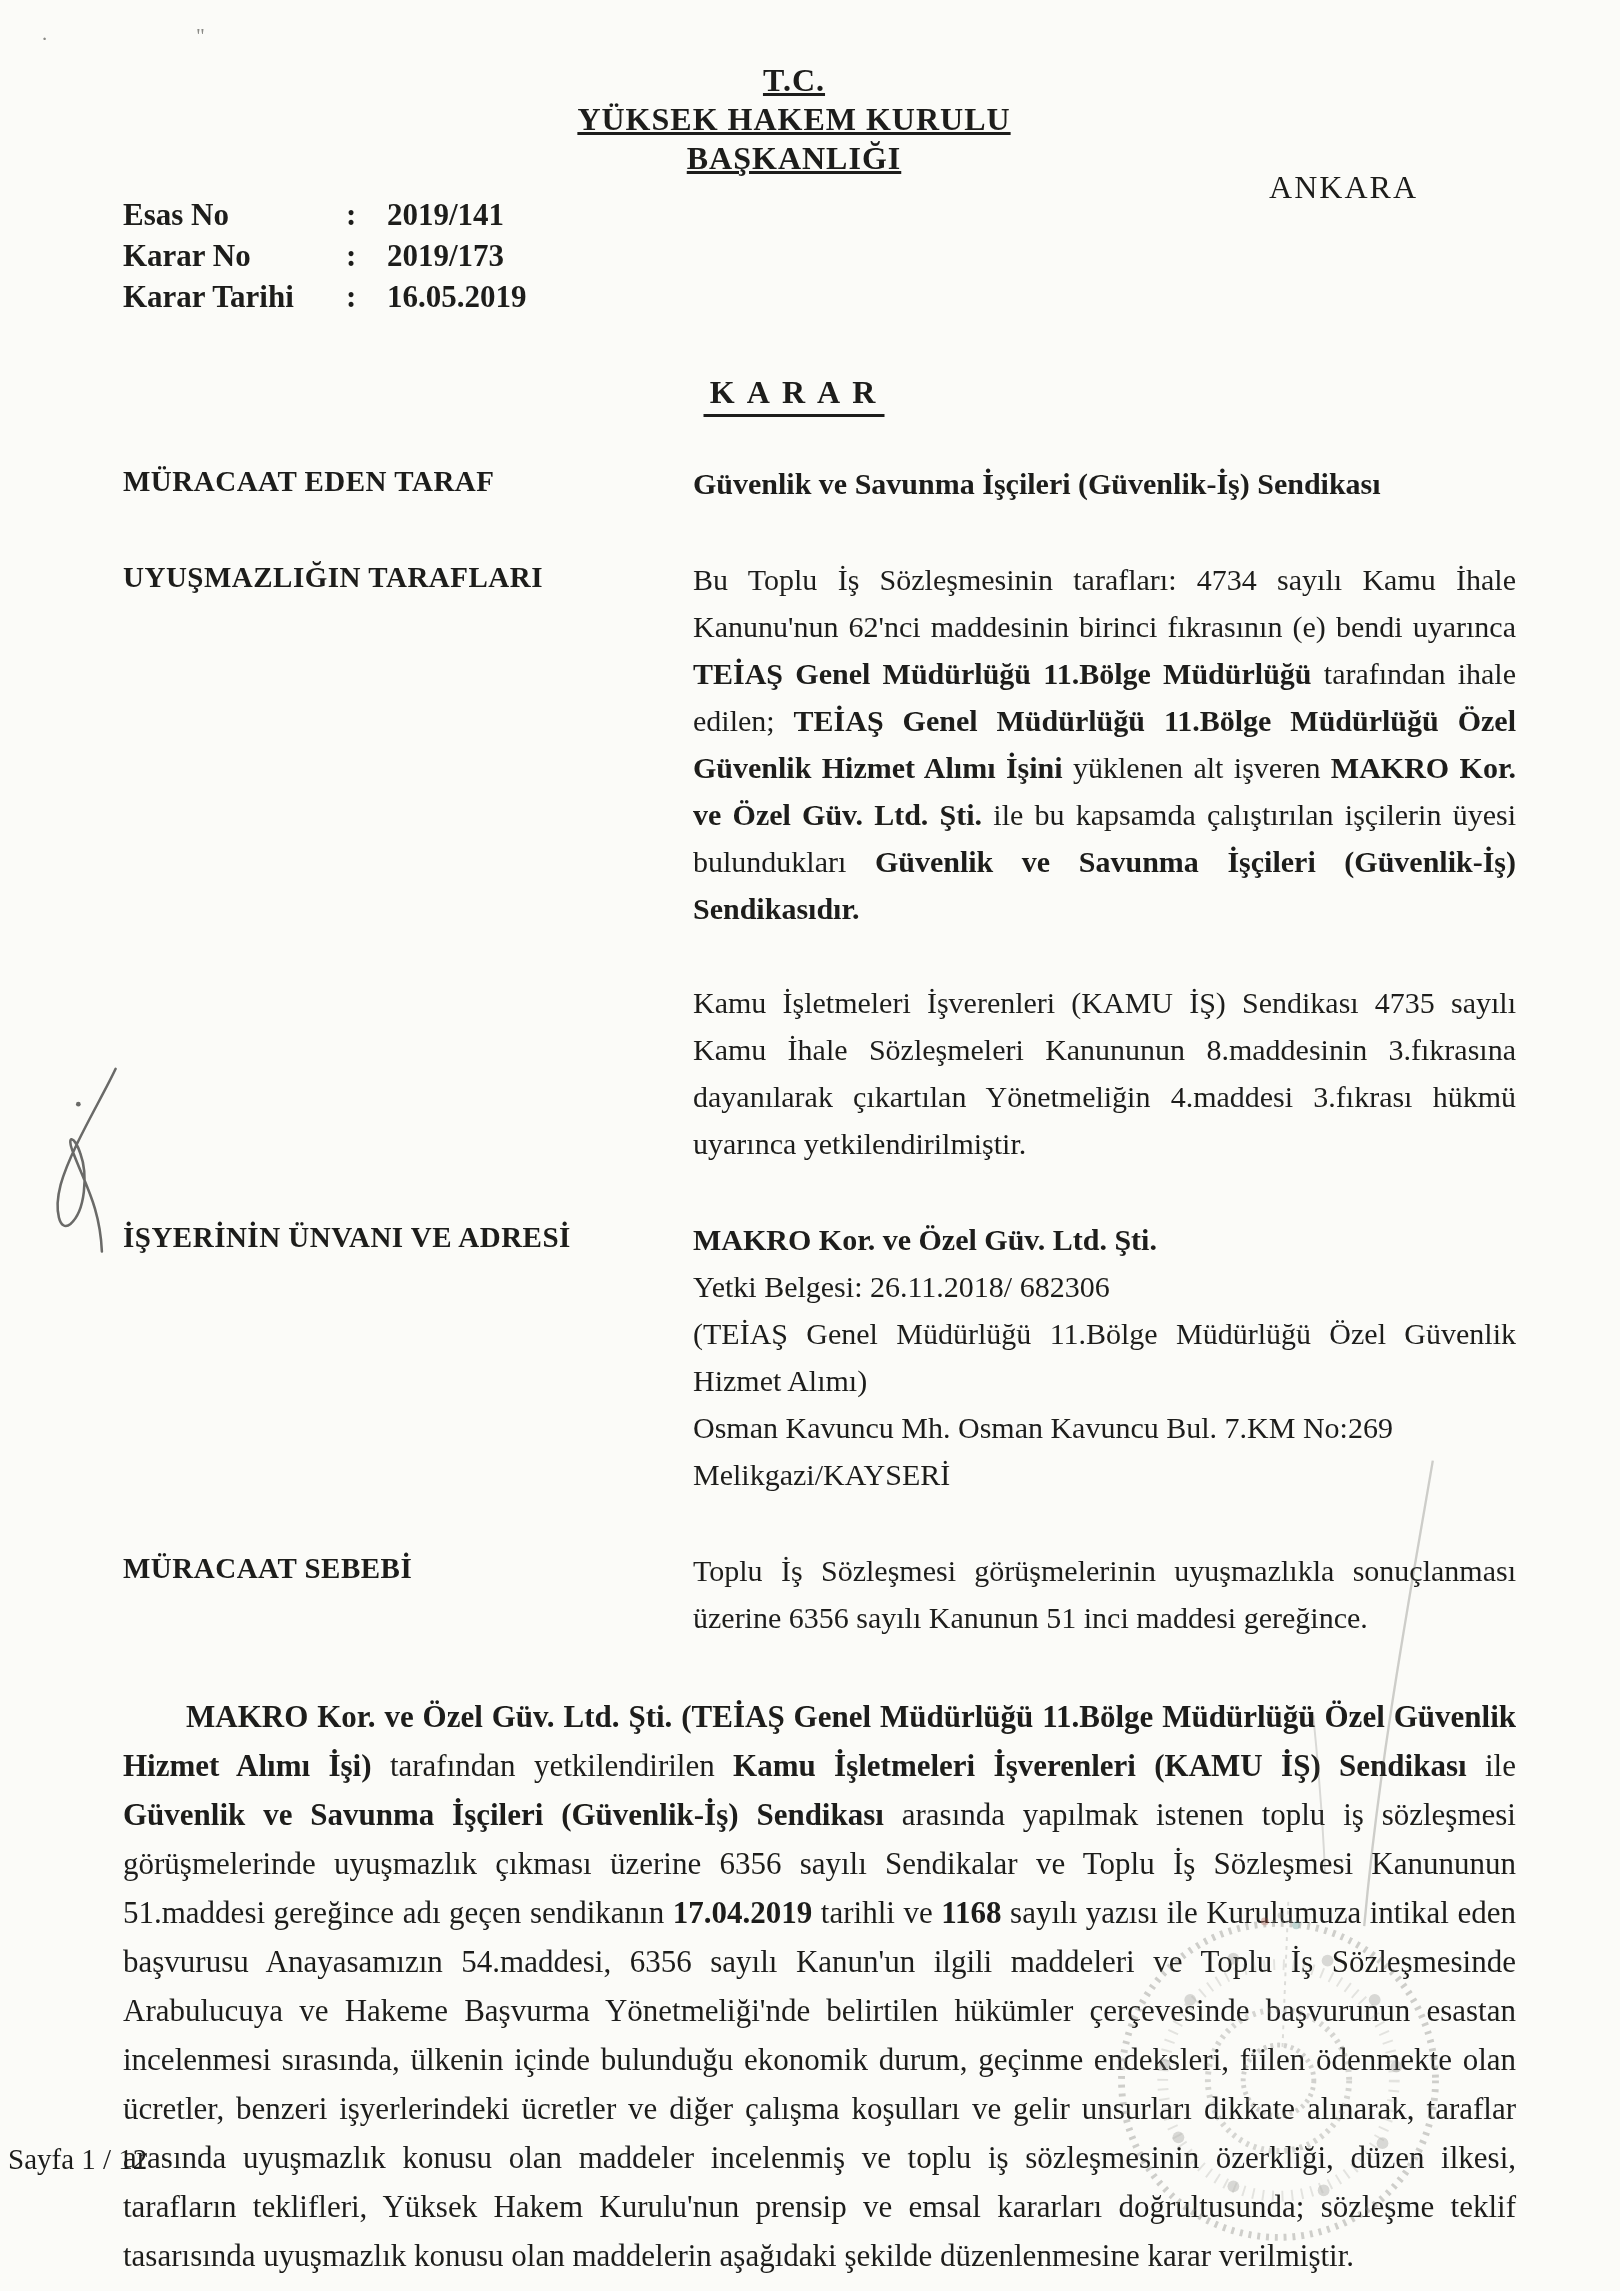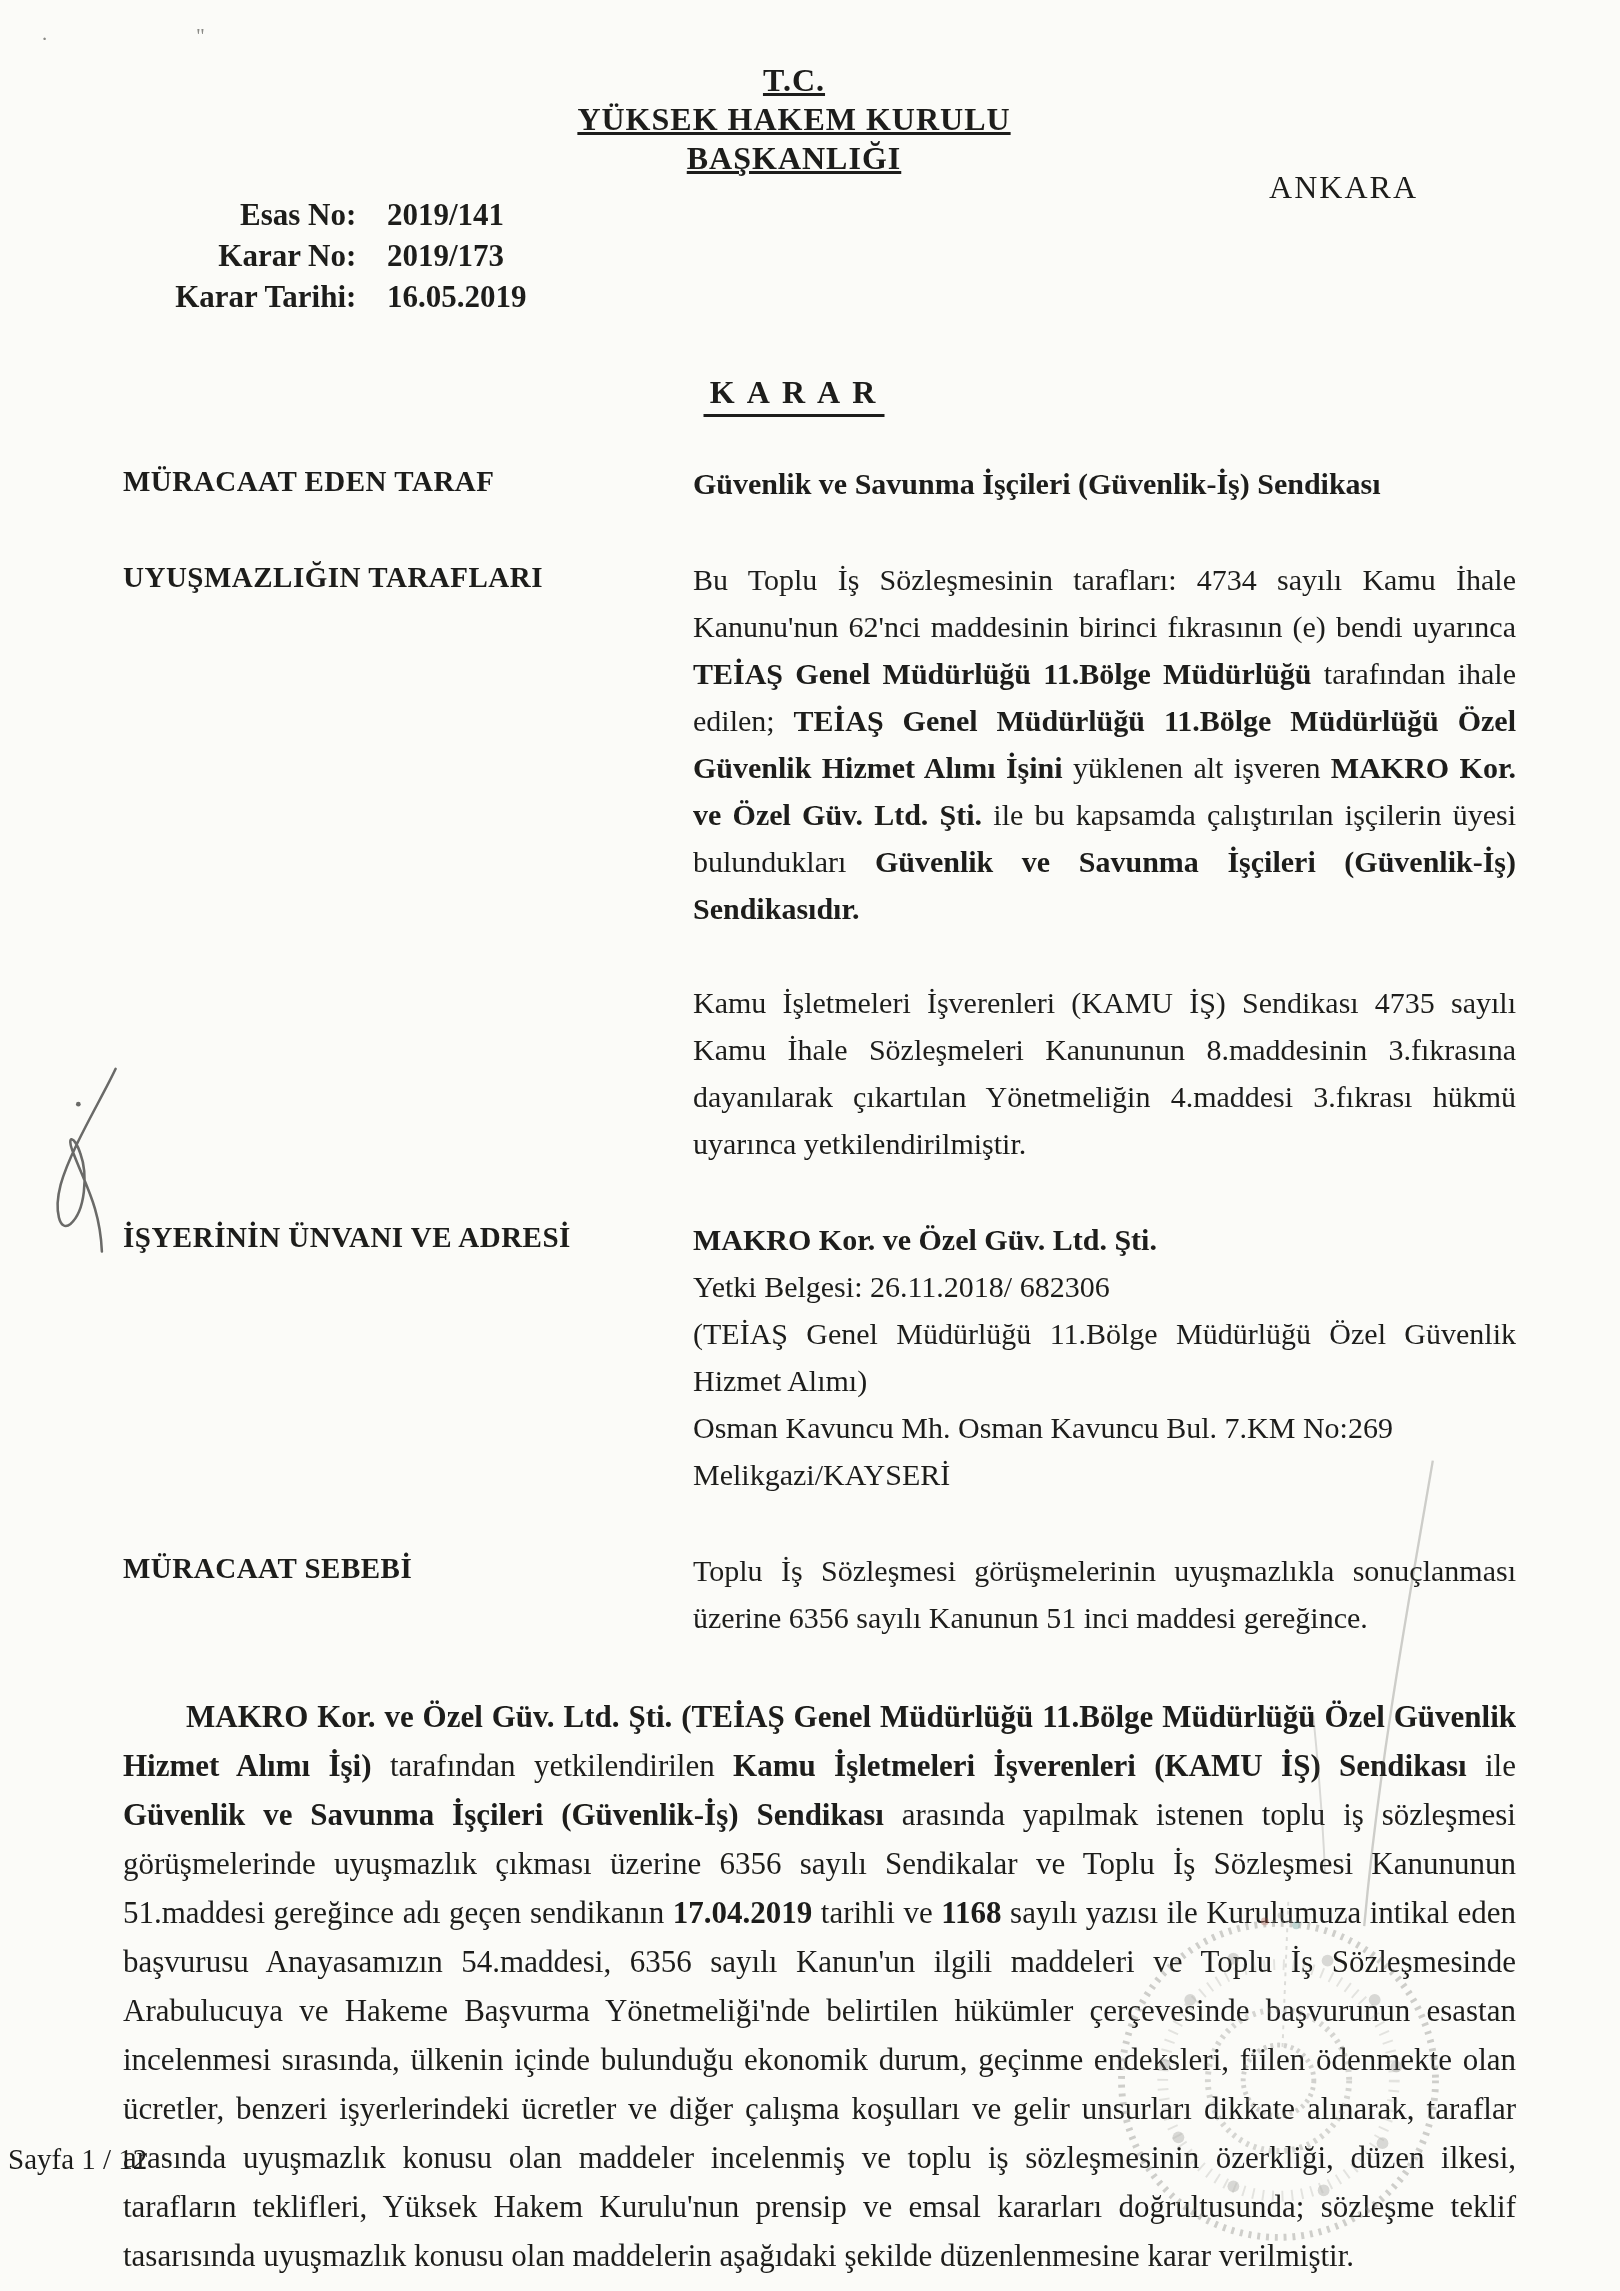--- a/index.html
+++ b/index.html
@@ -22,21 +22,21 @@
     transform:translateX(-25.5px);
     font-weight:bold;
     font-size:32px;
     line-height:39px;
     letter-spacing:1px;
     text-decoration:underline;
   }
   
   .meta-block { margin-top:15.7px; font-weight:bold; font-size:31px; }
   .meta-row { display:flex; line-height:41px; }
-  .meta-label { width:223px;text-align:right; }
+  .meta-label { width:223px; }
   .meta-colon { width:41px; }
   .meta-value { }
   .city {
     position:absolute; top:169px; right:202px;
     font-size:32px; letter-spacing:2px;
   }
   
   .karar-title {
     text-align:center;
     transform:translateX(-25.5px);

